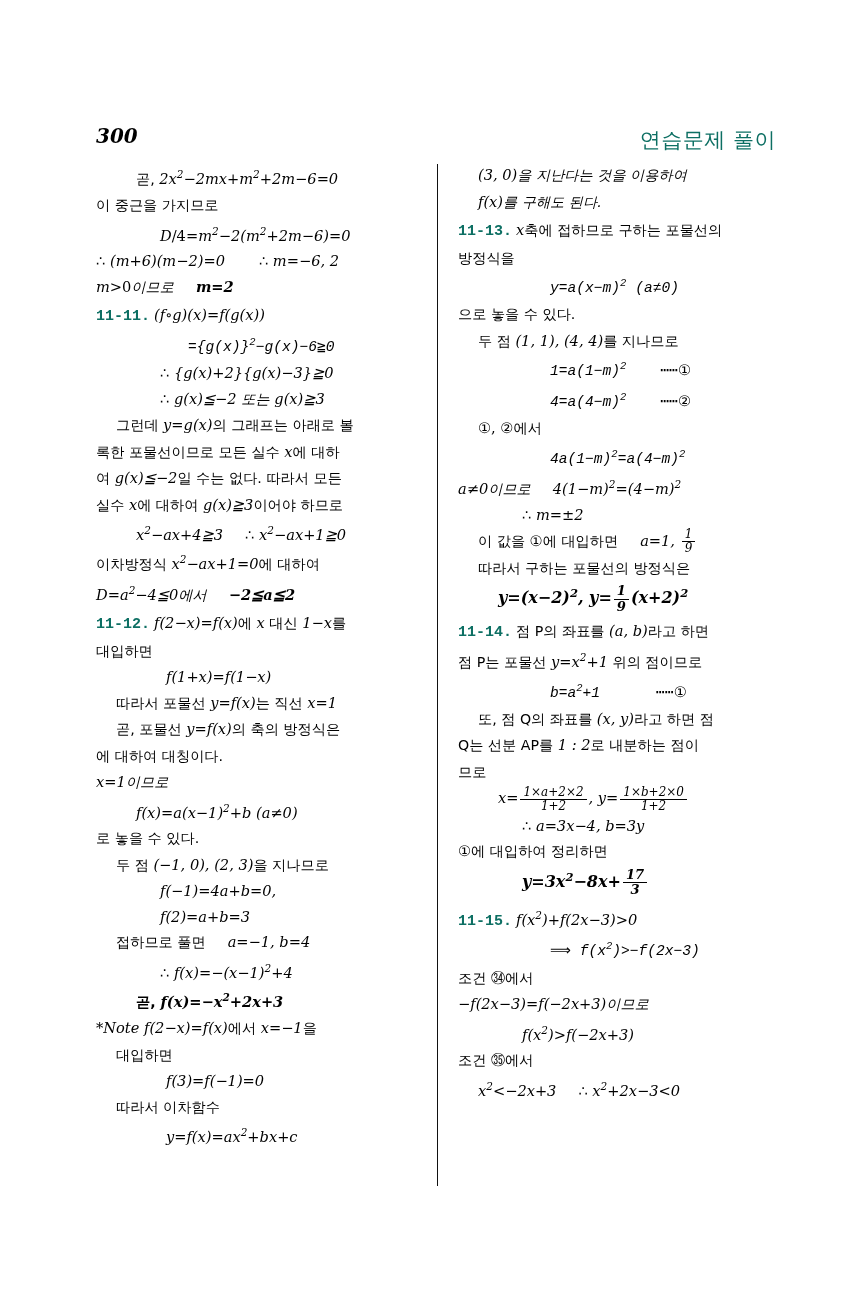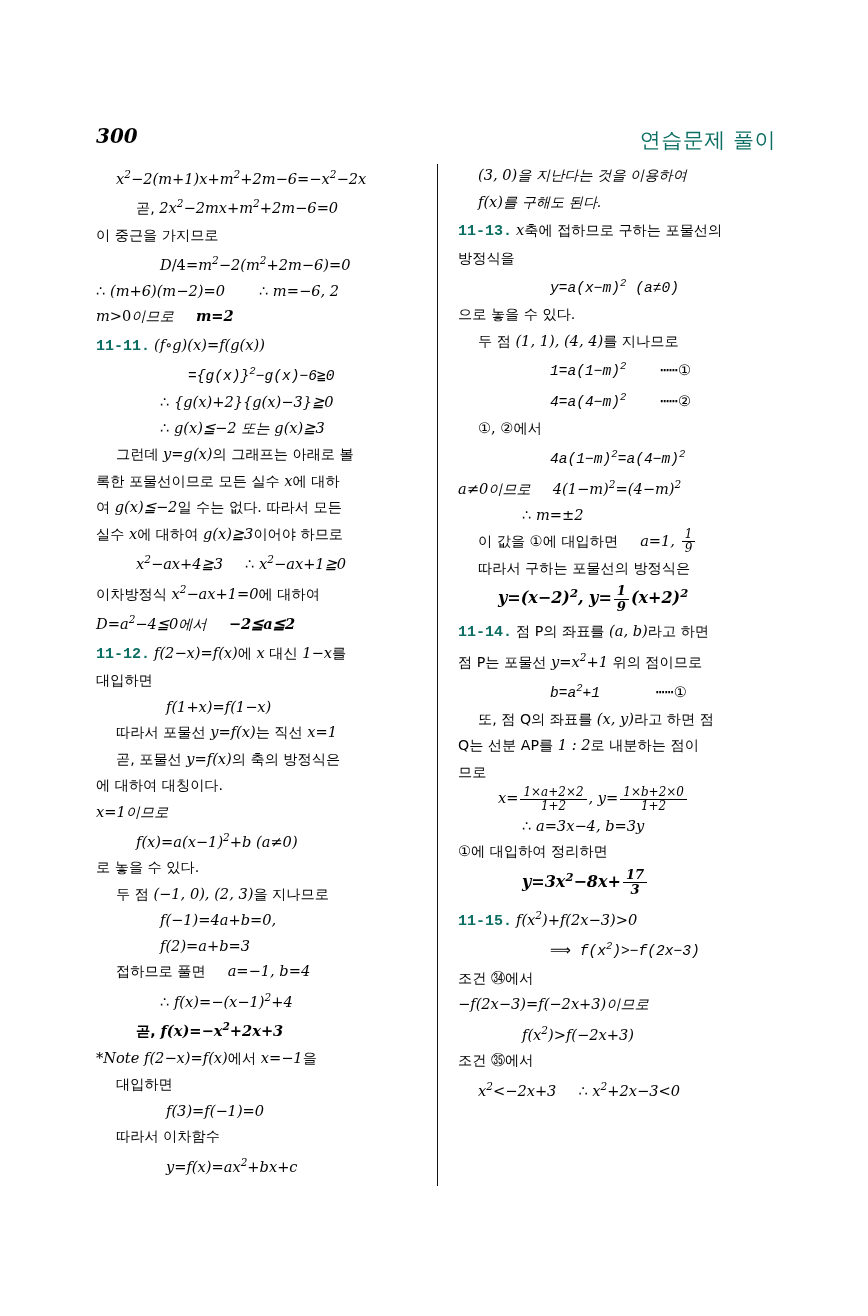--- a/index.html
+++ b/index.html
@@ -134,21 +134,20 @@
   <div class="header">
     <div class="page-number">300</div>
     <div class="header-title">연습문제 풀이</div>
   </div>
 
   <div class="columns">
     <div class="divider"></div>
 
     <div class="col col-left">
 
-      <div class="line indent1 math">x<sup>2</sup>−2(m+1)x+m<sup>2</sup>+2m−6=−x<sup>2</sup>−2x</div>
       <div class="line indent2"><span class="k">곧, </span><span class="math">2x<sup>2</sup>−2mx+m<sup>2</sup>+2m−6=0</span></div>
       <div class="line"><span class="k">이 중근을 가지므로</span></div>
       <div class="line indent3 math">D<span class="up">/4=</span>m<sup>2</sup>−2(m<sup>2</sup>+2m−6)=0</div>
       <div class="line math"><span class="up">∴</span> (m+6)(m−2)=0<span class="sp3"></span><span class="up">∴</span> m=−6, 2</div>
       <div class="line math">m<span class="up">&gt;0</span><span class="k">이므로</span><span class="sp2"></span><span class="b">m=2</span></div>
 
       <div class="line" style="margin-top:2px;">
         <span class="prob">11-11.</span><span class="math">(f∘g)(x)=f(g(x))</span>
       </div>
       <div class="line indent4 math">={g(x)}<sup>2</sup>−g(x)−6≧0</div>

